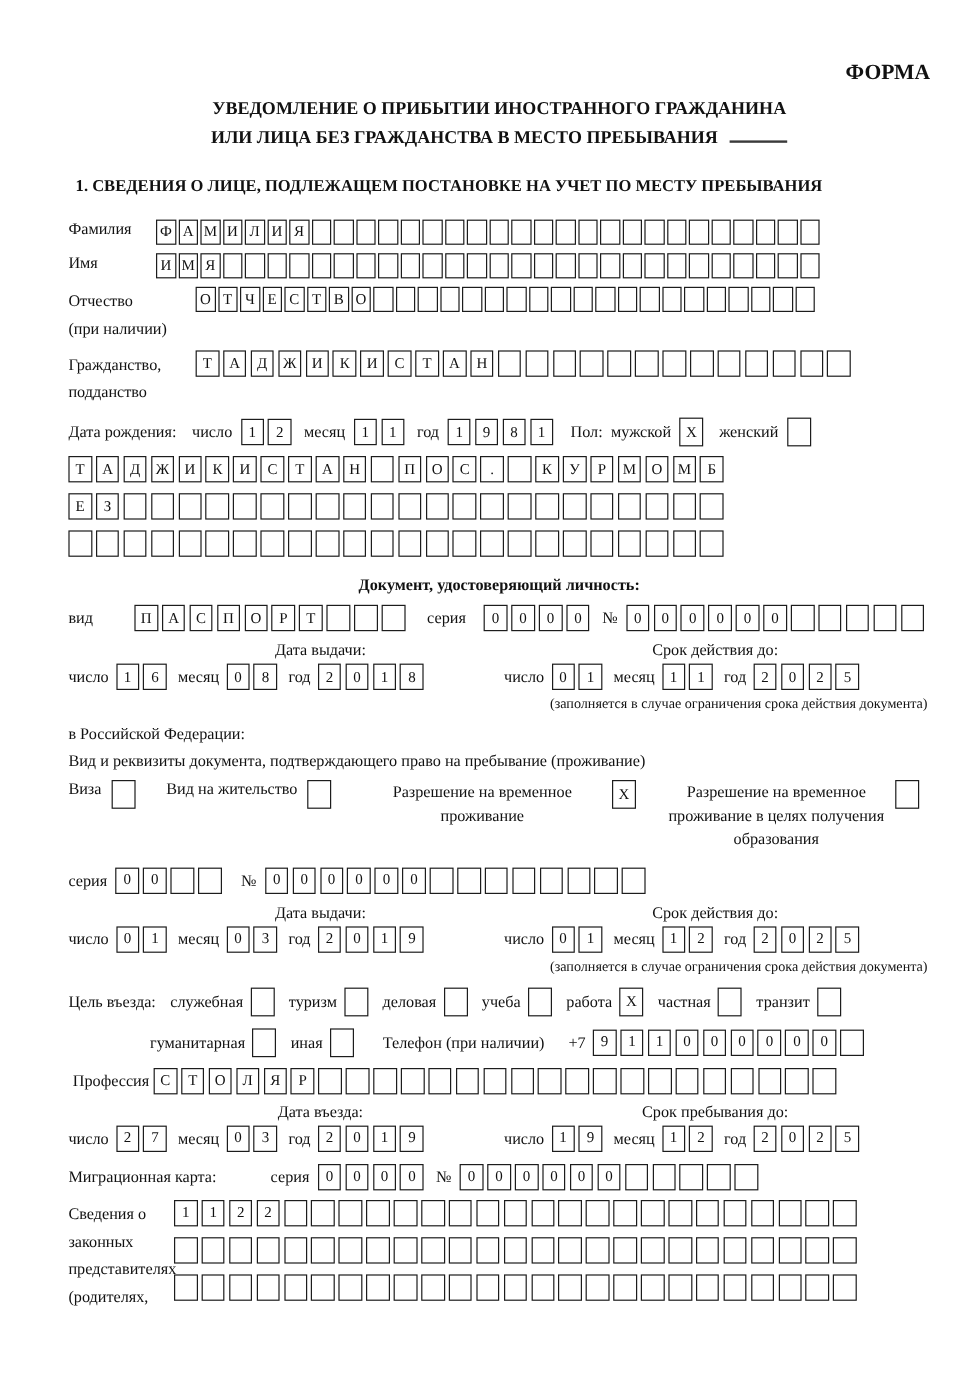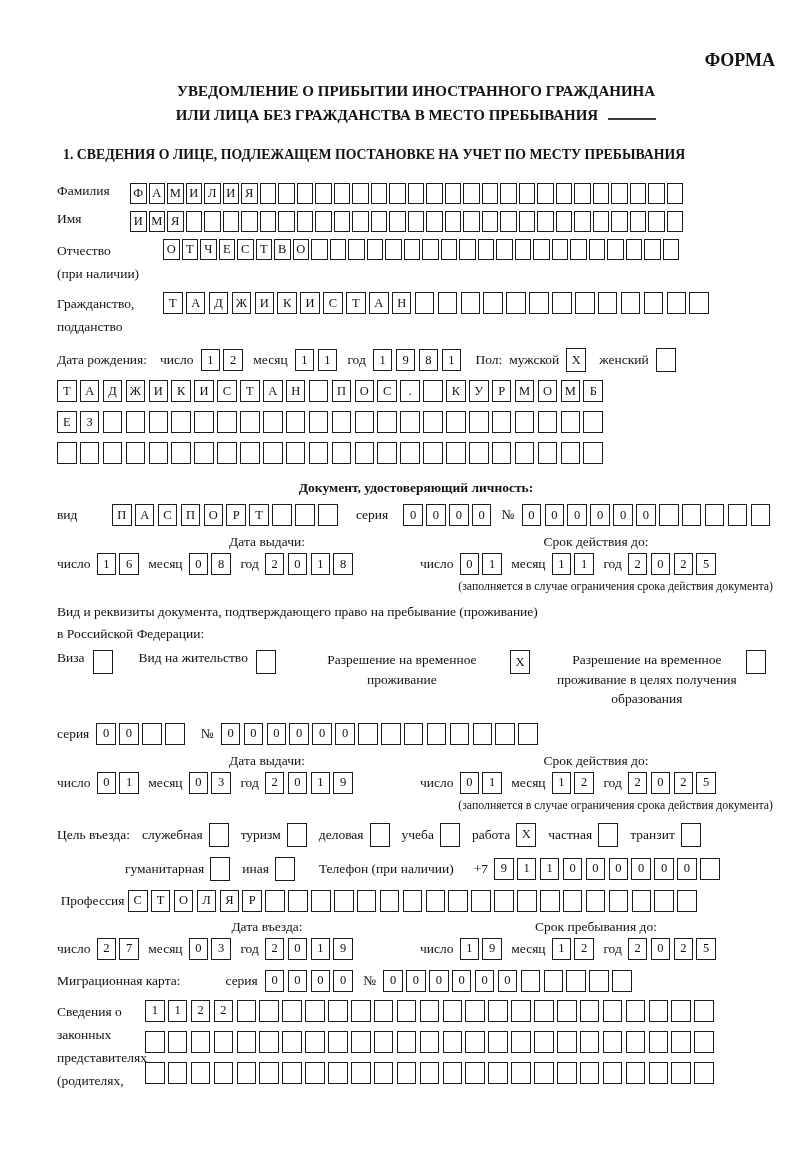--- a/index.html
+++ b/index.html
@@ -397,22 +397,22 @@
       <span class="boxes">
           <span class="cell lg">2</span>
           <span class="cell lg">0</span>
           <span class="cell lg">2</span>
           <span class="cell lg">5</span>
         </span>
     </span>
   </div>
   <div class="note">(заполняется в случае ограничения срока действия документа)</div>
 
+  <div class="para">в Российской Федерации:</div>
   <div class="para">Вид и реквизиты документа, подтверждающего право на пребывание (проживание)</div>
-  <div class="para">в Российской Федерации:</div>
 
   <div class="optrow">
     <span class="opt">
       <span class="olbl">Виза</span>
       <span class="boxes">
           <span class="cell cb"></span>
         </span>
     </span>
     <span class="opt">
       <span class="olbl">Вид на жительство</span>

